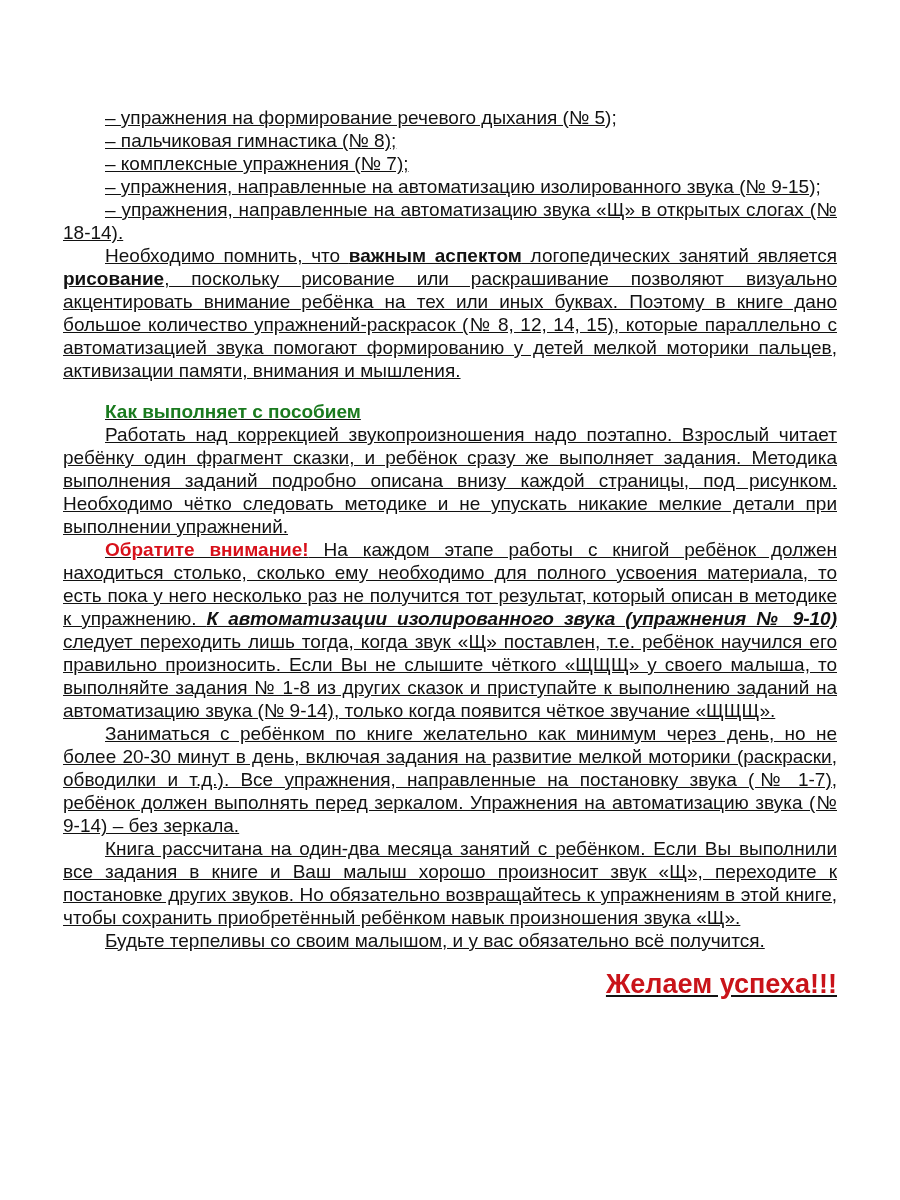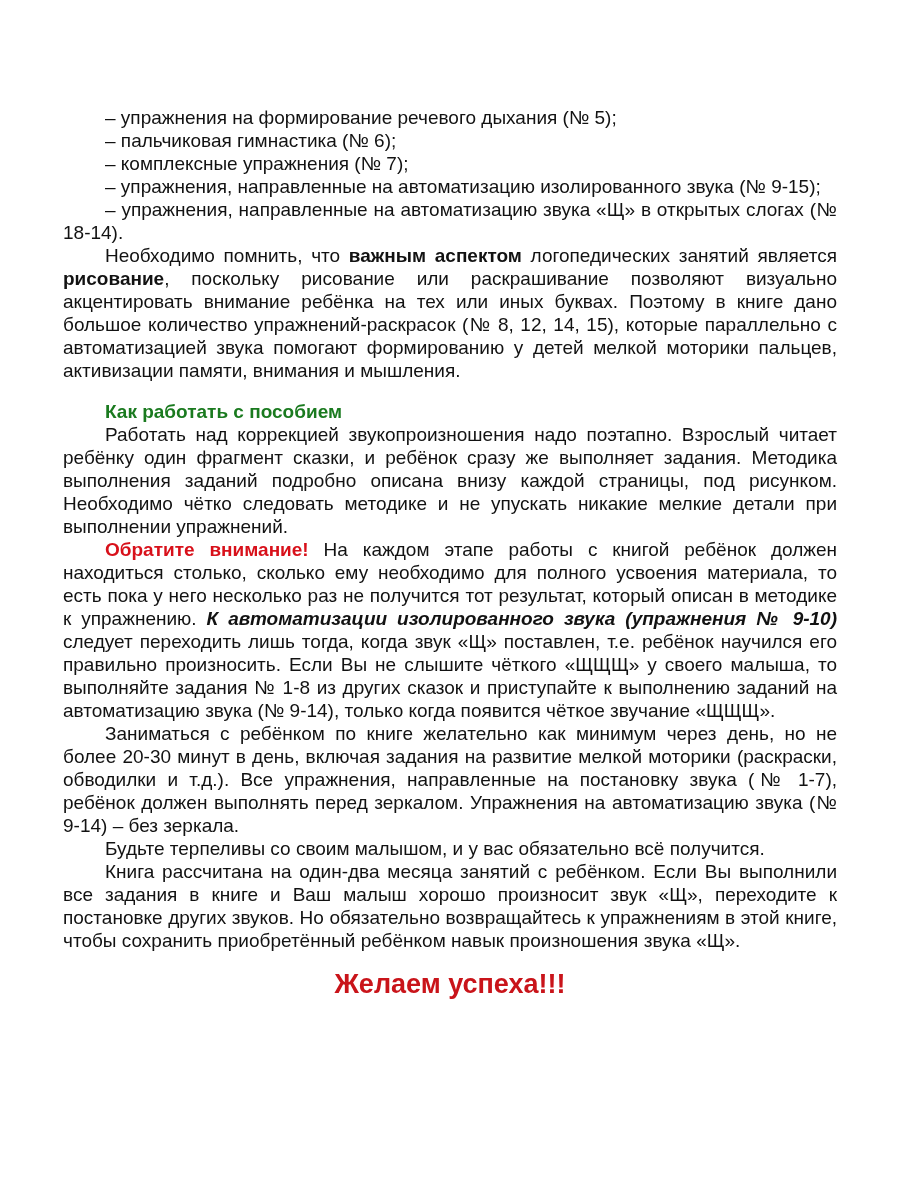--- a/index.html
+++ b/index.html
@@ -7,20 +7,21 @@
     width: 900px; height: 1200px;
     background: #ffffff;
     font-family: "Liberation Sans", "DejaVu Sans", sans-serif;
     color: var(--text_black, #111);
     overflow: hidden;
   }
   .page {
     box-sizing: border-box;
     width: 900px; height: 1128px;
     padding: 106px 63px 0 63px;
+    text-decoration: underline;
   }
   .para {
     margin: 0;
     font-size: 19px;
     line-height: 23px;
     text-align: justify;
     text-indent: 42px;
     color: var(--text_black, #111);
   }
   .s-n  { }
@@ -33,47 +34,47 @@
     line-height: 23px;
     font-weight: bold;
     text-indent: 42px;
     color: var(--heading_green, #1a7a1f);
   }
   .closing {
     margin: 17px 0 0 0;
     font-size: 27px;
     line-height: 31px;
     font-weight: bold;
-    text-align: center;
+    text-align: right;
     text-indent: 0;
     color: var(--closing_red, #c9141a);
   }
 </style>
 </head>
 <body>
 
 <main class="page">
 
   <section>
     <p class="para">– упражнения на формирование речевого дыхания (№ 5);</p>
-    <p class="para">– пальчиковая гимнастика (№ 6);</p>
+    <p class="para">– пальчиковая гимнастика (№ 8);</p>
     <p class="para">– комплексные упражнения (№ 7);</p>
     <p class="para">– упражнения, направленные на автоматизацию изолированного звука (№ 9-15);</p>
     <p class="para">– упражнения, направленные на автоматизацию звука «Щ» в открытых слогах (№ 18-14).</p>
   </section>
 
   <p class="para"><span class="s-n">Необходимо помнить, что </span><span class="s-b">важным аспектом</span><span class="s-n"> логопедических занятий является </span><span class="s-b">рисование</span><span class="s-n">, поскольку рисование или раскрашивание позволяют визуально акцентировать внимание ребёнка на тех или иных буквах. Поэтому в книге дано большое количество упражнений-раскрасок (№ 8, 12, 14, 15), которые параллельно с автоматизацией звука помогают формированию у детей мелкой моторики пальцев, активизации памяти, внимания и мышления.</span></p>
 
-  <h2 class="heading">Как работать с пособием</h2>
+  <h2 class="heading">Как выполняет с пособием</h2>
 
   <p class="para">Работать над коррекцией звукопроизношения надо поэтапно. Взрослый читает ребёнку один фрагмент сказки, и ребёнок сразу же выполняет задания. Методика выполнения заданий подробно описана внизу каждой страницы, под рисунком. Необходимо чётко следовать методике и не упускать никакие мелкие детали при выполнении упражнений.</p>
 
   <p class="para"><span class="s-br">Обратите внимание!</span><span class="s-n"> На каждом этапе работы с книгой ребёнок должен находиться столько, сколько ему необходимо для полного усвоения материала, то есть пока у него несколько раз не получится тот результат, который описан в методике к упражнению. </span><span class="s-bi">К автоматизации изолированного звука (упражнения № 9-10)</span><span class="s-n"> следует переходить лишь тогда, когда звук «Щ» поставлен, т.е. ребёнок научился его правильно произносить. Если Вы не слышите чёткого «ЩЩЩ» у своего малыша, то выполняйте задания № 1-8 из других сказок и приступайте к выполнению заданий на автоматизацию звука (№ 9-14), только когда появится чёткое звучание «ЩЩЩ».</span></p>
 
   <p class="para">Заниматься с ребёнком по книге желательно как минимум через день, но не более 20-30 минут в день, включая задания на развитие мелкой моторики (раскраски, обводилки и т.д.). Все упражнения, направленные на постановку звука (№ 1-7), ребёнок должен выполнять перед зеркалом. Упражнения на автоматизацию звука (№ 9-14) – без зеркала.</p>
 
+  <p class="para">Книга рассчитана на один-два месяца занятий с ребёнком. Если Вы выполнили все задания в книге и Ваш малыш хорошо произносит звук «Щ», переходите к постановке других звуков. Но обязательно возвращайтесь к упражнениям в этой книге, чтобы сохранить приобретённый ребёнком навык произношения звука «Щ».</p>
+
   <p class="para">Будьте терпеливы со своим малышом, и у вас обязательно всё получится.</p>
-
-  <p class="para">Книга рассчитана на один-два месяца занятий с ребёнком. Если Вы выполнили все задания в книге и Ваш малыш хорошо произносит звук «Щ», переходите к постановке других звуков. Но обязательно возвращайтесь к упражнениям в этой книге, чтобы сохранить приобретённый ребёнком навык произношения звука «Щ».</p>
 
   <p class="closing">Желаем успеха!!!</p>
 
 </main>
 
 </body></html>

